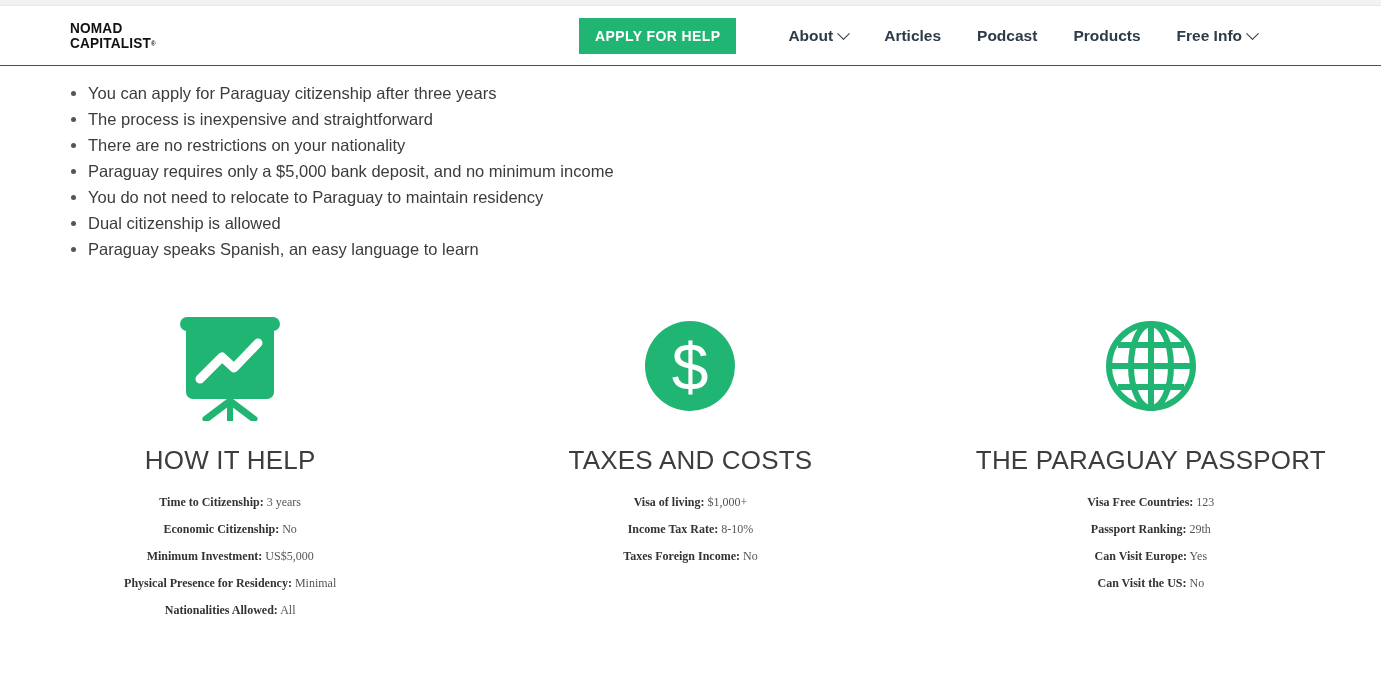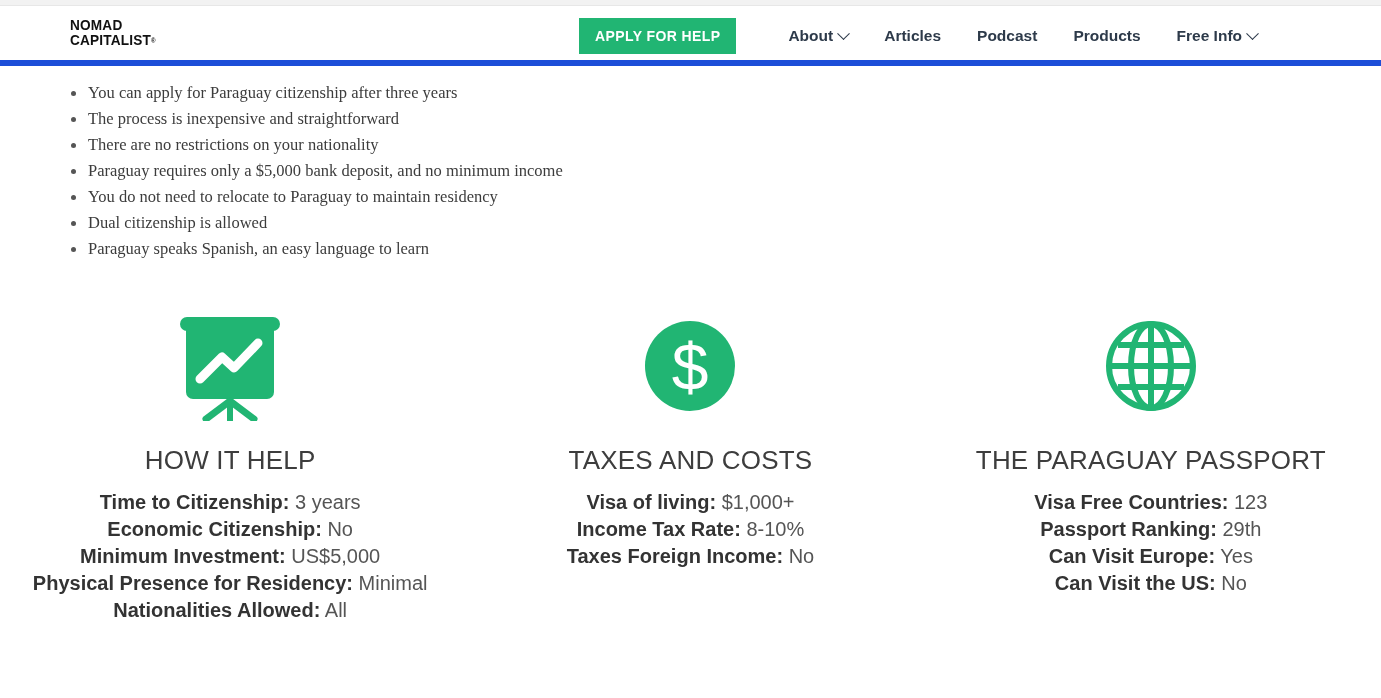--- a/index.html
+++ b/index.html
@@ -16,21 +16,21 @@
   .top-strip {
     height: 6px;
     background: #f2f2f2;
     border-bottom: 1px solid #e7e7e7;
   }
 
   
   .site-header {
     height: 60px;
     background: #ffffff;
-    border-bottom: 6px solid #1d4ed8;
+    border-bottom: 1px solid #1d4ed8;
     display: flex;
     align-items: center;
     position: relative;
   }
   .logo {
     margin-left: 70px;
     line-height: 0.95;
     color: #111111;
     font-weight: 700;
     letter-spacing: -0.2px;
@@ -110,21 +110,21 @@
     padding: 14px 0 0 0;
   }
   .bullets li {
     position: relative;
     margin: 0 0 0 88px;
     padding: 0 0 0 0;
     height: 26px;
     line-height: 26px;
     font-size: 16.5px;
     color: #3c3c3c;
-    font-family: Liberation Serif, serif;
+    font-family: Liberation Sans, sans-serif;
   }
   .bullets li::before {
     content: "";
     position: absolute;
     left: -17px;
     top: 11px;
     width: 5px; height: 5px;
     border-radius: 50%;
     background: #555555;
   }
@@ -148,24 +148,24 @@
   .col-title {
     font-size: 26px;
     color: #3d3d3d;
     font-weight: 400;
     letter-spacing: 0.2px;
     line-height: 1.12;
     margin: 20px 0 14px 0;
     font-family: "Liberation Sans", "DejaVu Sans", sans-serif;
   }
   .facts {
-    font-size: 20px;
+    font-size: 12px;
     line-height: 27px;
     color: #555555;
-    font-family: Liberation Sans, sans-serif;
+    font-family: Liberation Serif, serif;
   }
   .fact { display: block; }
   .fact b {
     color: #333333;
     font-weight: 700;
   }
 </style>
 </head>
 <body>
 

